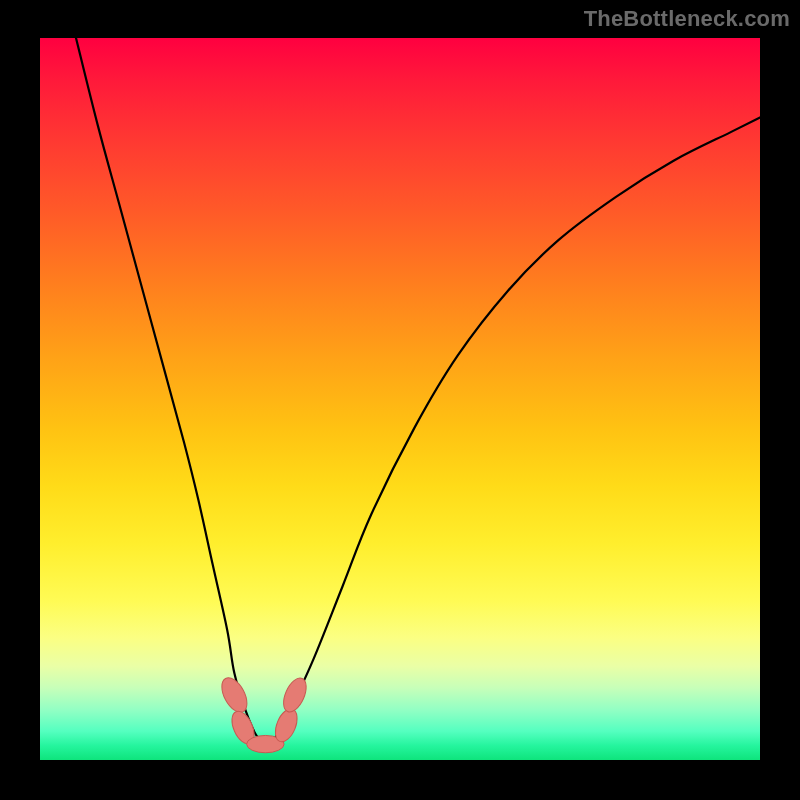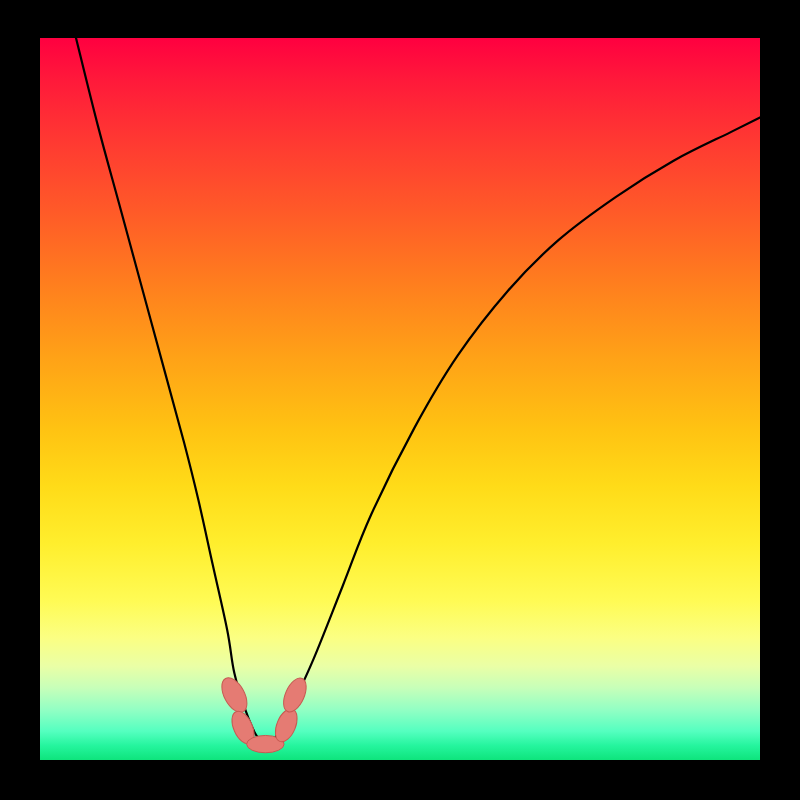--- a/index.html
+++ b/index.html
@@ -64,20 +64,21 @@
     font-size: 22px;
     font-weight: 600;
     color: #6a6a6a;
     letter-spacing: 0.2px;
   }
 </style>
 </head>
 <body>
 
 <div class="frame">
+  <div class="watermark">TheBottleneck.com</div>
   <div class="plot-area">
     <div class="gradient"></div>
     <svg class="curve" viewBox="0 0 720 722" preserveAspectRatio="none">
       <path id="curve-path" fill="none" stroke="#000000" stroke-width="2.2" stroke-linecap="round" stroke-linejoin="round" d="M 36,0 C 39.888,15.595199999999997 49.824,56.7492 57.6,86.63999999999999 C 65.376,116.53079999999997 71.424,137.46879999999996 79.2,166.05999999999995 C 86.976,194.65119999999993 93.02400000000002,216.88879999999995 100.80000000000001,245.47999999999996 C 108.57600000000001,274.0712 114.62400000000001,296.30879999999996 122.4,324.9 C 130.17600000000002,353.4912 137.52,379.6276 144,404.32 C 150.48,429.0124 153.216,439.9868 158.4,462.08 C 163.584,484.17319999999995 167.61599999999999,503.6672 172.79999999999998,527.06 C 177.98399999999998,550.4527999999999 183.312,572.5459999999999 187.20000000000002,592.04 C 191.08800000000002,611.534 191.16000000000003,621.0644 194.4,635.36 C 197.64,649.6556 201.31199999999998,660.4134 205.2,671.46 C 209.088,682.5066 212.112,690.49192 216,696.73 C 219.888,702.96808 222.912,706.24596 226.8,706.116 C 230.68800000000002,705.98604 233.06400000000002,702.89588 237.60000000000002,696.008 C 242.13600000000002,689.12012 245.51999999999998,681.36584 251.99999999999997,667.85 C 258.47999999999996,654.33416 264.528,642.3634 273.6,620.92 C 282.672,599.4766 292.032,574.712 302.4,548.72 C 312.768,522.7280000000001 318.23999999999995,505.1112 331.2,476.52 C 344.16,447.92879999999997 358.848,418.4712 374.40000000000003,389.88 C 389.95200000000006,361.2888 400.75199999999995,342.37239999999997 417.59999999999997,317.67999999999995 C 434.448,292.98759999999993 449.856,273.49359999999996 468,252.7 C 486.144,231.9064 498.96,219.05479999999997 518.4,202.15999999999997 C 537.8399999999999,185.26519999999996 555.264,173.1356 576,158.84000000000003 C 596.736,144.54440000000005 612.864,134.43640000000002 633.6,122.74000000000001 C 654.336,111.04360000000001 675.6479999999999,101.65760000000002 691.1999999999999,93.86000000000001 C 706.752,86.06240000000001 714.816,82.01919999999997 720,79.41999999999996"></path>
       <g id="markers">
           <ellipse cx="0" cy="0" rx="10.08" ry="18.772" fill="#e57b73" stroke="#c75a52" stroke-width="1" transform="translate(194.4,657.02) rotate(-28)"></ellipse>
           <ellipse cx="0" cy="0" rx="9.360000000000001" ry="17.328" fill="#e57b73" stroke="#c75a52" stroke-width="1" transform="translate(203.04,689.51) rotate(-24)"></ellipse>
           <ellipse cx="0" cy="0" rx="18.720000000000002" ry="8.664" fill="#e57b73" stroke="#c75a52" stroke-width="1" transform="translate(225.36,706.116) rotate(0)"></ellipse>
           <ellipse cx="0" cy="0" rx="9.360000000000001" ry="17.328" fill="#e57b73" stroke="#c75a52" stroke-width="1" transform="translate(246.24,687.344) rotate(22)"></ellipse>
           <ellipse cx="0" cy="0" rx="9.360000000000001" ry="18.05" fill="#e57b73" stroke="#c75a52" stroke-width="1" transform="translate(254.88,657.02) rotate(24)"></ellipse>

